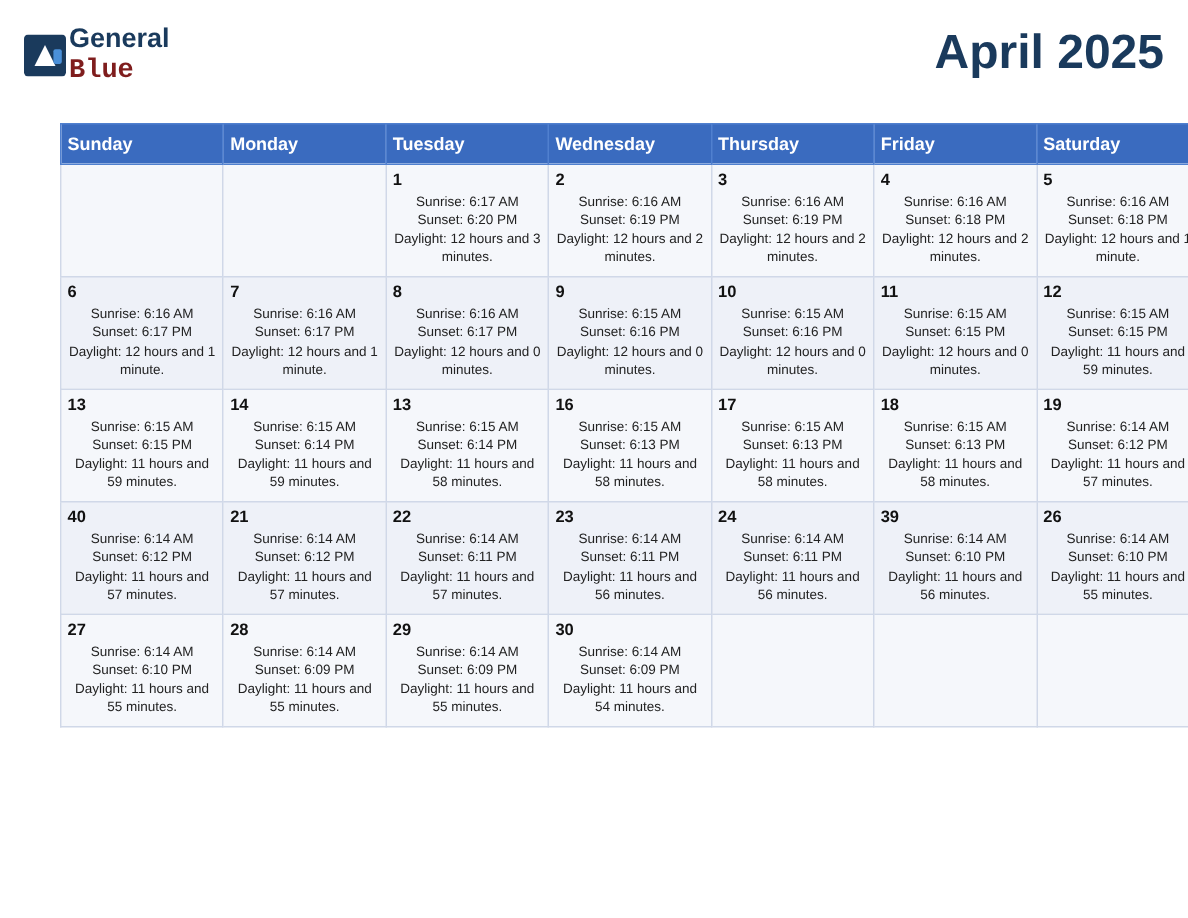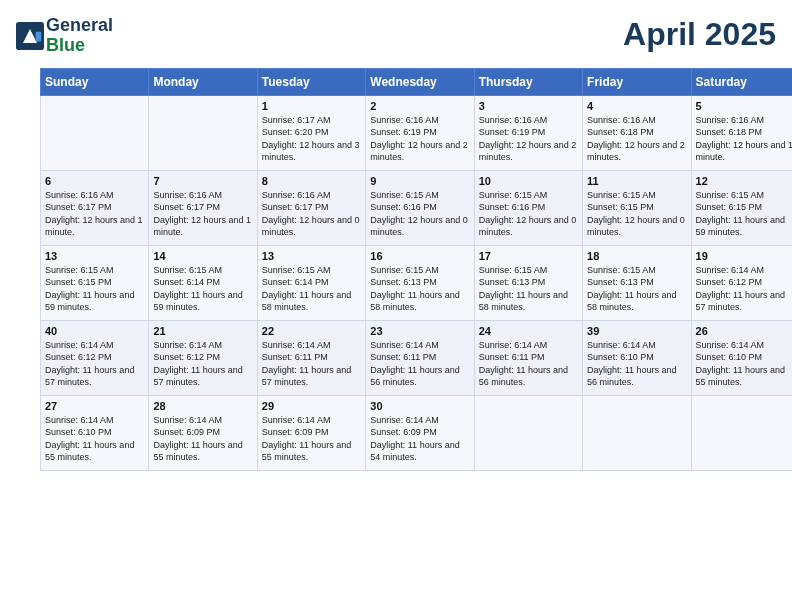--- a/index.html
+++ b/index.html
@@ -7,34 +7,35 @@
       font-family: Arial, sans-serif;
       background: #fff;
       width: 792px;
       min-height: 612px;
       padding: 16px;
     }
     .header {
       display: flex;
       justify-content: space-between;
       align-items: flex-start;
-      margin-bottom: 12px;
+      margin-bottom: 24px;
     }
     .logo {
       display: flex;
       align-items: center;
     }
     .logo-text {
       font-size: 18px;
       font-weight: bold;
       color: #1a3a5c;
       line-height: 1.1;
     }
     .logo-text span {
-      color: #15803d;
+      color: #7f1d1d;
+      font-family: Liberation Mono, monospace;
     }
     .logo-icon {
       width: 28px;
       height: 28px;
       margin-right: 2px;
     }
     .title-block {
       text-align: left;
     }
     .month-title {
@@ -80,20 +81,21 @@
     .day-num {
       font-size: 11px;
       font-weight: bold;
       color: #111;
       margin-bottom: 2px;
     }
     .day-info {
       font-size: 9px;
       color: #222;
       line-height: 1.4;
+      text-align: center;
     }
     .empty-cell {
       background: #f5f7fb !important;
     }
   </style>
 </head>
 <body>
 
 <div class="header">
   <div class="logo">

